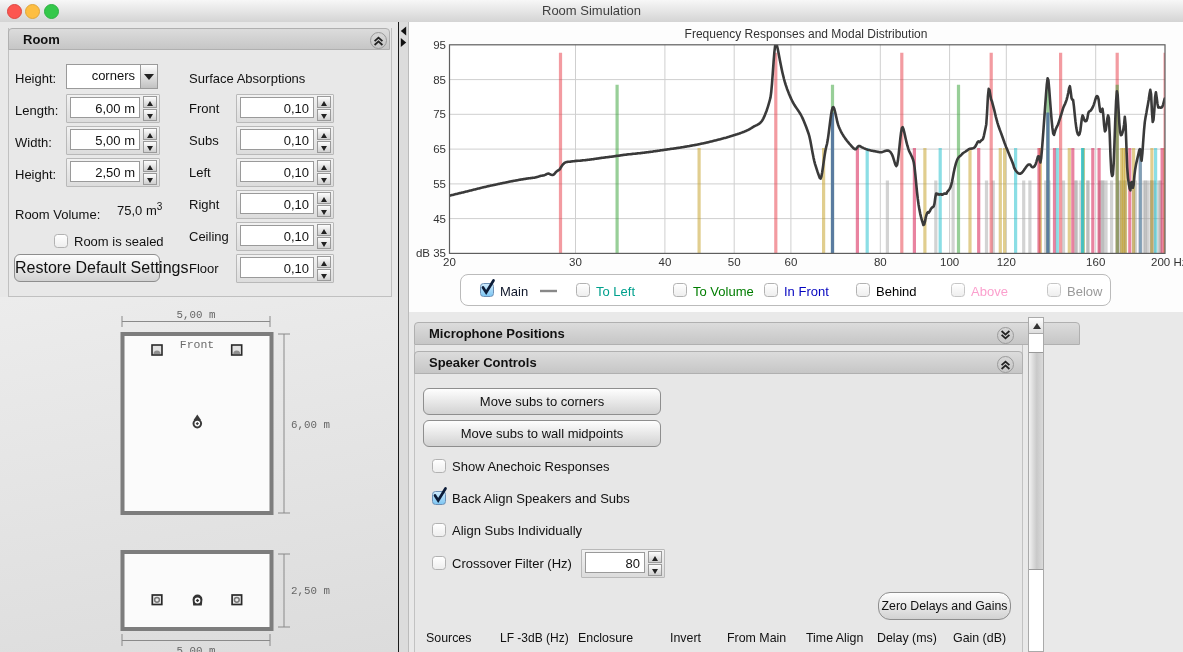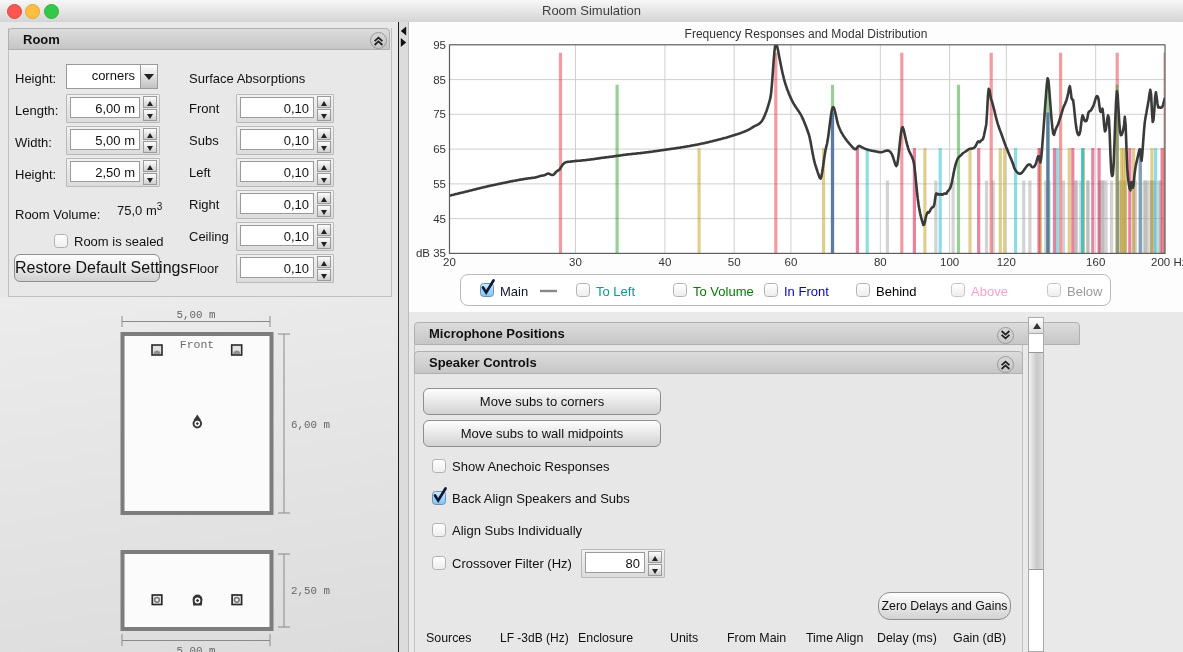--- a/index.html
+++ b/index.html
@@ -355,21 +355,21 @@
       <div style="position:absolute;left:3px;top:3.5px;width:0;height:0;border-left:3.5px solid transparent;border-right:3.5px solid transparent;border-bottom:5px solid #222"></div>
     </div>
 <div style="position:absolute;left:66px;top:14px;width:14px;height:12px;background:linear-gradient(#fdfdfd,#cfcfcf);border:1px solid #9a9a9a;box-sizing:border-box">
       <div style="position:absolute;left:3px;top:3.5px;width:0;height:0;border-left:3.5px solid transparent;border-right:3.5px solid transparent;border-top:5px solid #222"></div>
     </div>
 </div>
 <div style="position:absolute;left:878px;top:592px;width:133px;height:28px;background:linear-gradient(#fefefe,#d2d2d2);border:1px solid #8e8e8e;border-radius:12px;box-sizing:border-box;font-size:12.3px;color:#111;text-align:center;line-height:26px;white-space:nowrap">Zero Delays and Gains</div>
 <div class="lbl" style="left:426px;top:631px;font-size:12.4px">Sources</div>
 <div class="lbl" style="left:500px;top:631px;font-size:12px">LF -3dB (Hz)</div>
 <div class="lbl" style="left:578px;top:631px;font-size:12.4px">Enclosure</div>
-<div class="lbl" style="left:670px;top:631px;font-size:12.4px">Units</div>
+<div class="lbl" style="left:670px;top:631px;font-size:12.4px">Invert</div>
 <div class="lbl" style="left:727px;top:631px;font-size:12.4px">From Main</div>
 <div class="lbl" style="left:806px;top:631px;font-size:12.4px">Time Align</div>
 <div class="lbl" style="left:877px;top:631px;font-size:12.4px">Delay (ms)</div>
 <div class="lbl" style="left:953px;top:631px;font-size:12.4px">Gain (dB)</div>
 <div style="position:absolute;left:1028px;top:317px;width:16px;height:335px;background:#fff;border:1px solid #aaa;box-sizing:border-box"></div>
 <div style="position:absolute;left:1028px;top:317px;width:16px;height:17px;background:linear-gradient(#fefefe,#dedede);border:1px solid #aaa;box-sizing:border-box">
     <div style="position:absolute;left:3.5px;top:5px;width:0;height:0;border-left:4px solid transparent;border-right:4px solid transparent;border-bottom:6px solid #333"></div>
   </div>
 <div style="position:absolute;left:1029px;top:352px;width:14px;height:218px;background:linear-gradient(90deg,#f2f2f2,#c9c9c9 55%,#dadada);border-top:1px solid #999;border-bottom:1px solid #999;box-sizing:border-box"></div>
 </body></html>

